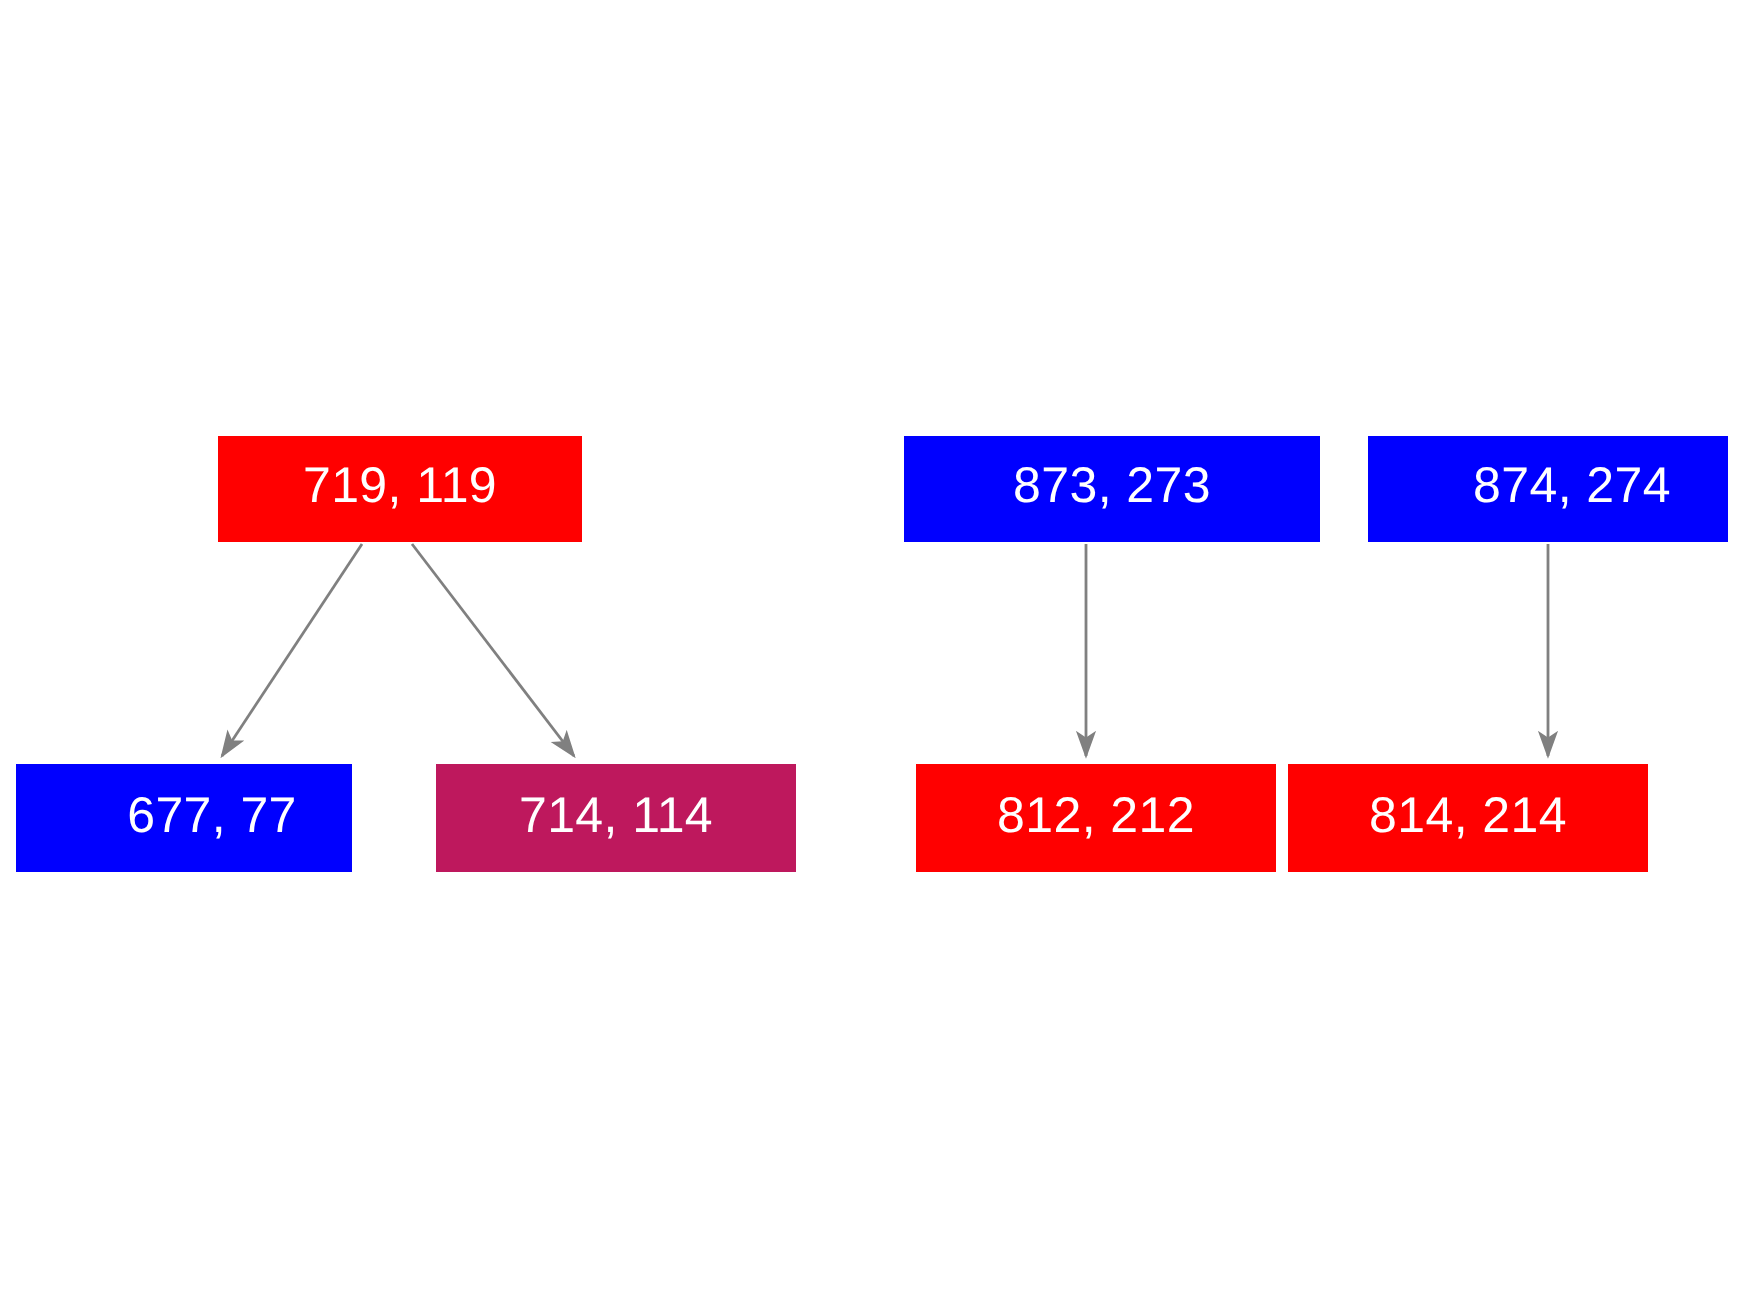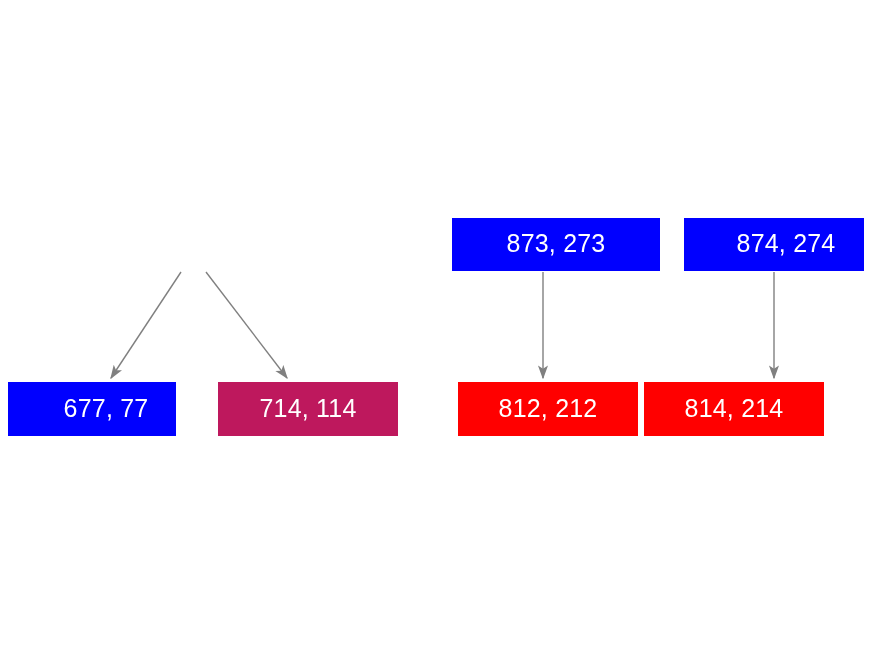--- a/index.html
+++ b/index.html
@@ -69,20 +69,23 @@
       </marker>
     </defs>
     <g id="edges-group">
         <line x1="181" y1="272" x2="111" y2="378" stroke="#808080" stroke-width="1.4" marker-end="url(#arrowhead)"></line>
         <line x1="206" y1="272" x2="287" y2="378" stroke="#808080" stroke-width="1.4" marker-end="url(#arrowhead)"></line>
         <line x1="543" y1="272" x2="543" y2="378" stroke="#808080" stroke-width="1.4" marker-end="url(#arrowhead)"></line>
         <line x1="774" y1="272" x2="774" y2="378" stroke="#808080" stroke-width="1.4" marker-end="url(#arrowhead)"></line>
       </g>
   </svg>
 
+  <div class="node node-red" id="node-n0" style="left: 109px; top: 218px; width: 182px; height: 53px; background: rgb(255, 0, 0); color: rgb(255, 255, 255);">
+    <span class="node-label">719, 119</span>
+  </div>
 
   <div class="node node-blue" id="node-n1" style="left: 8px; top: 382px; width: 168px; height: 54px; background: rgb(0, 0, 255); color: rgb(255, 255, 255); padding-left: 28px;">
     <span class="node-label">677, 77</span>
   </div>
 
   <div class="node node-blue" id="node-n2" style="left: 218px; top: 382px; width: 180px; height: 54px; background: #be185d; color: rgb(255, 255, 255);">
     <span class="node-label">714, 114</span>
   </div>
 
   <div class="node node-blue" id="node-n3" style="left: 452px; top: 218px; width: 208px; height: 53px; background: rgb(0, 0, 255); color: rgb(255, 255, 255);">

